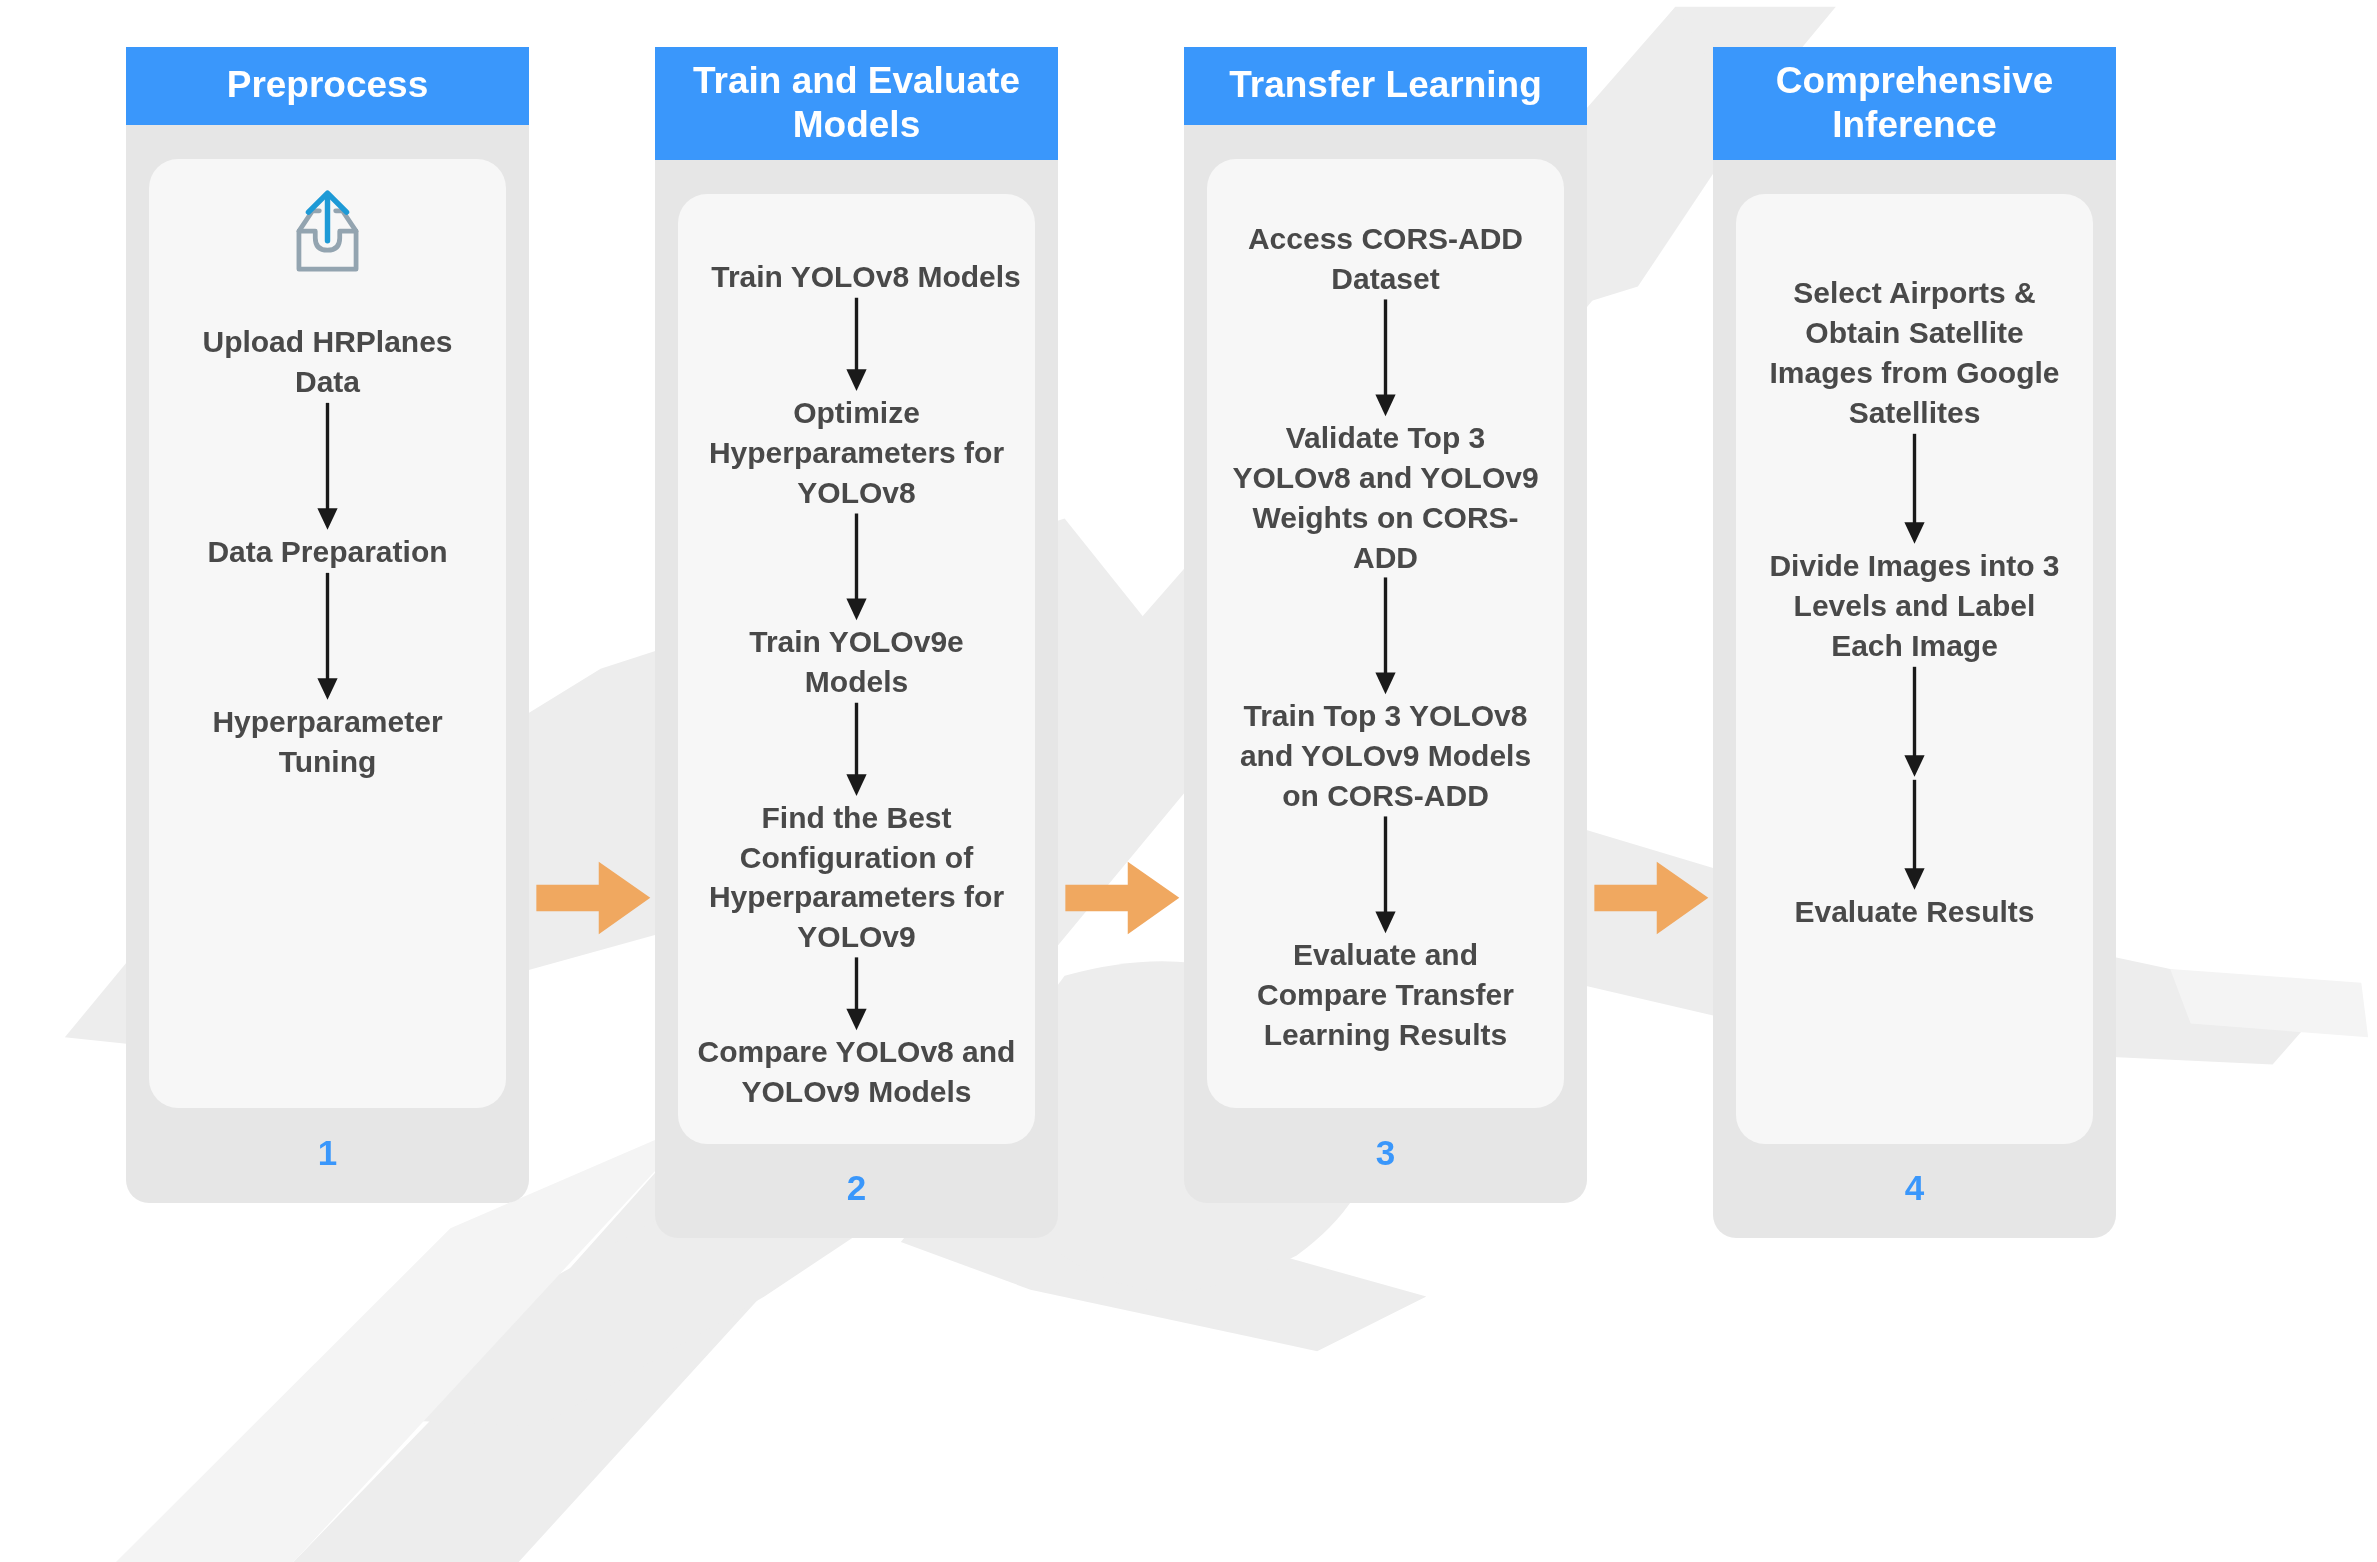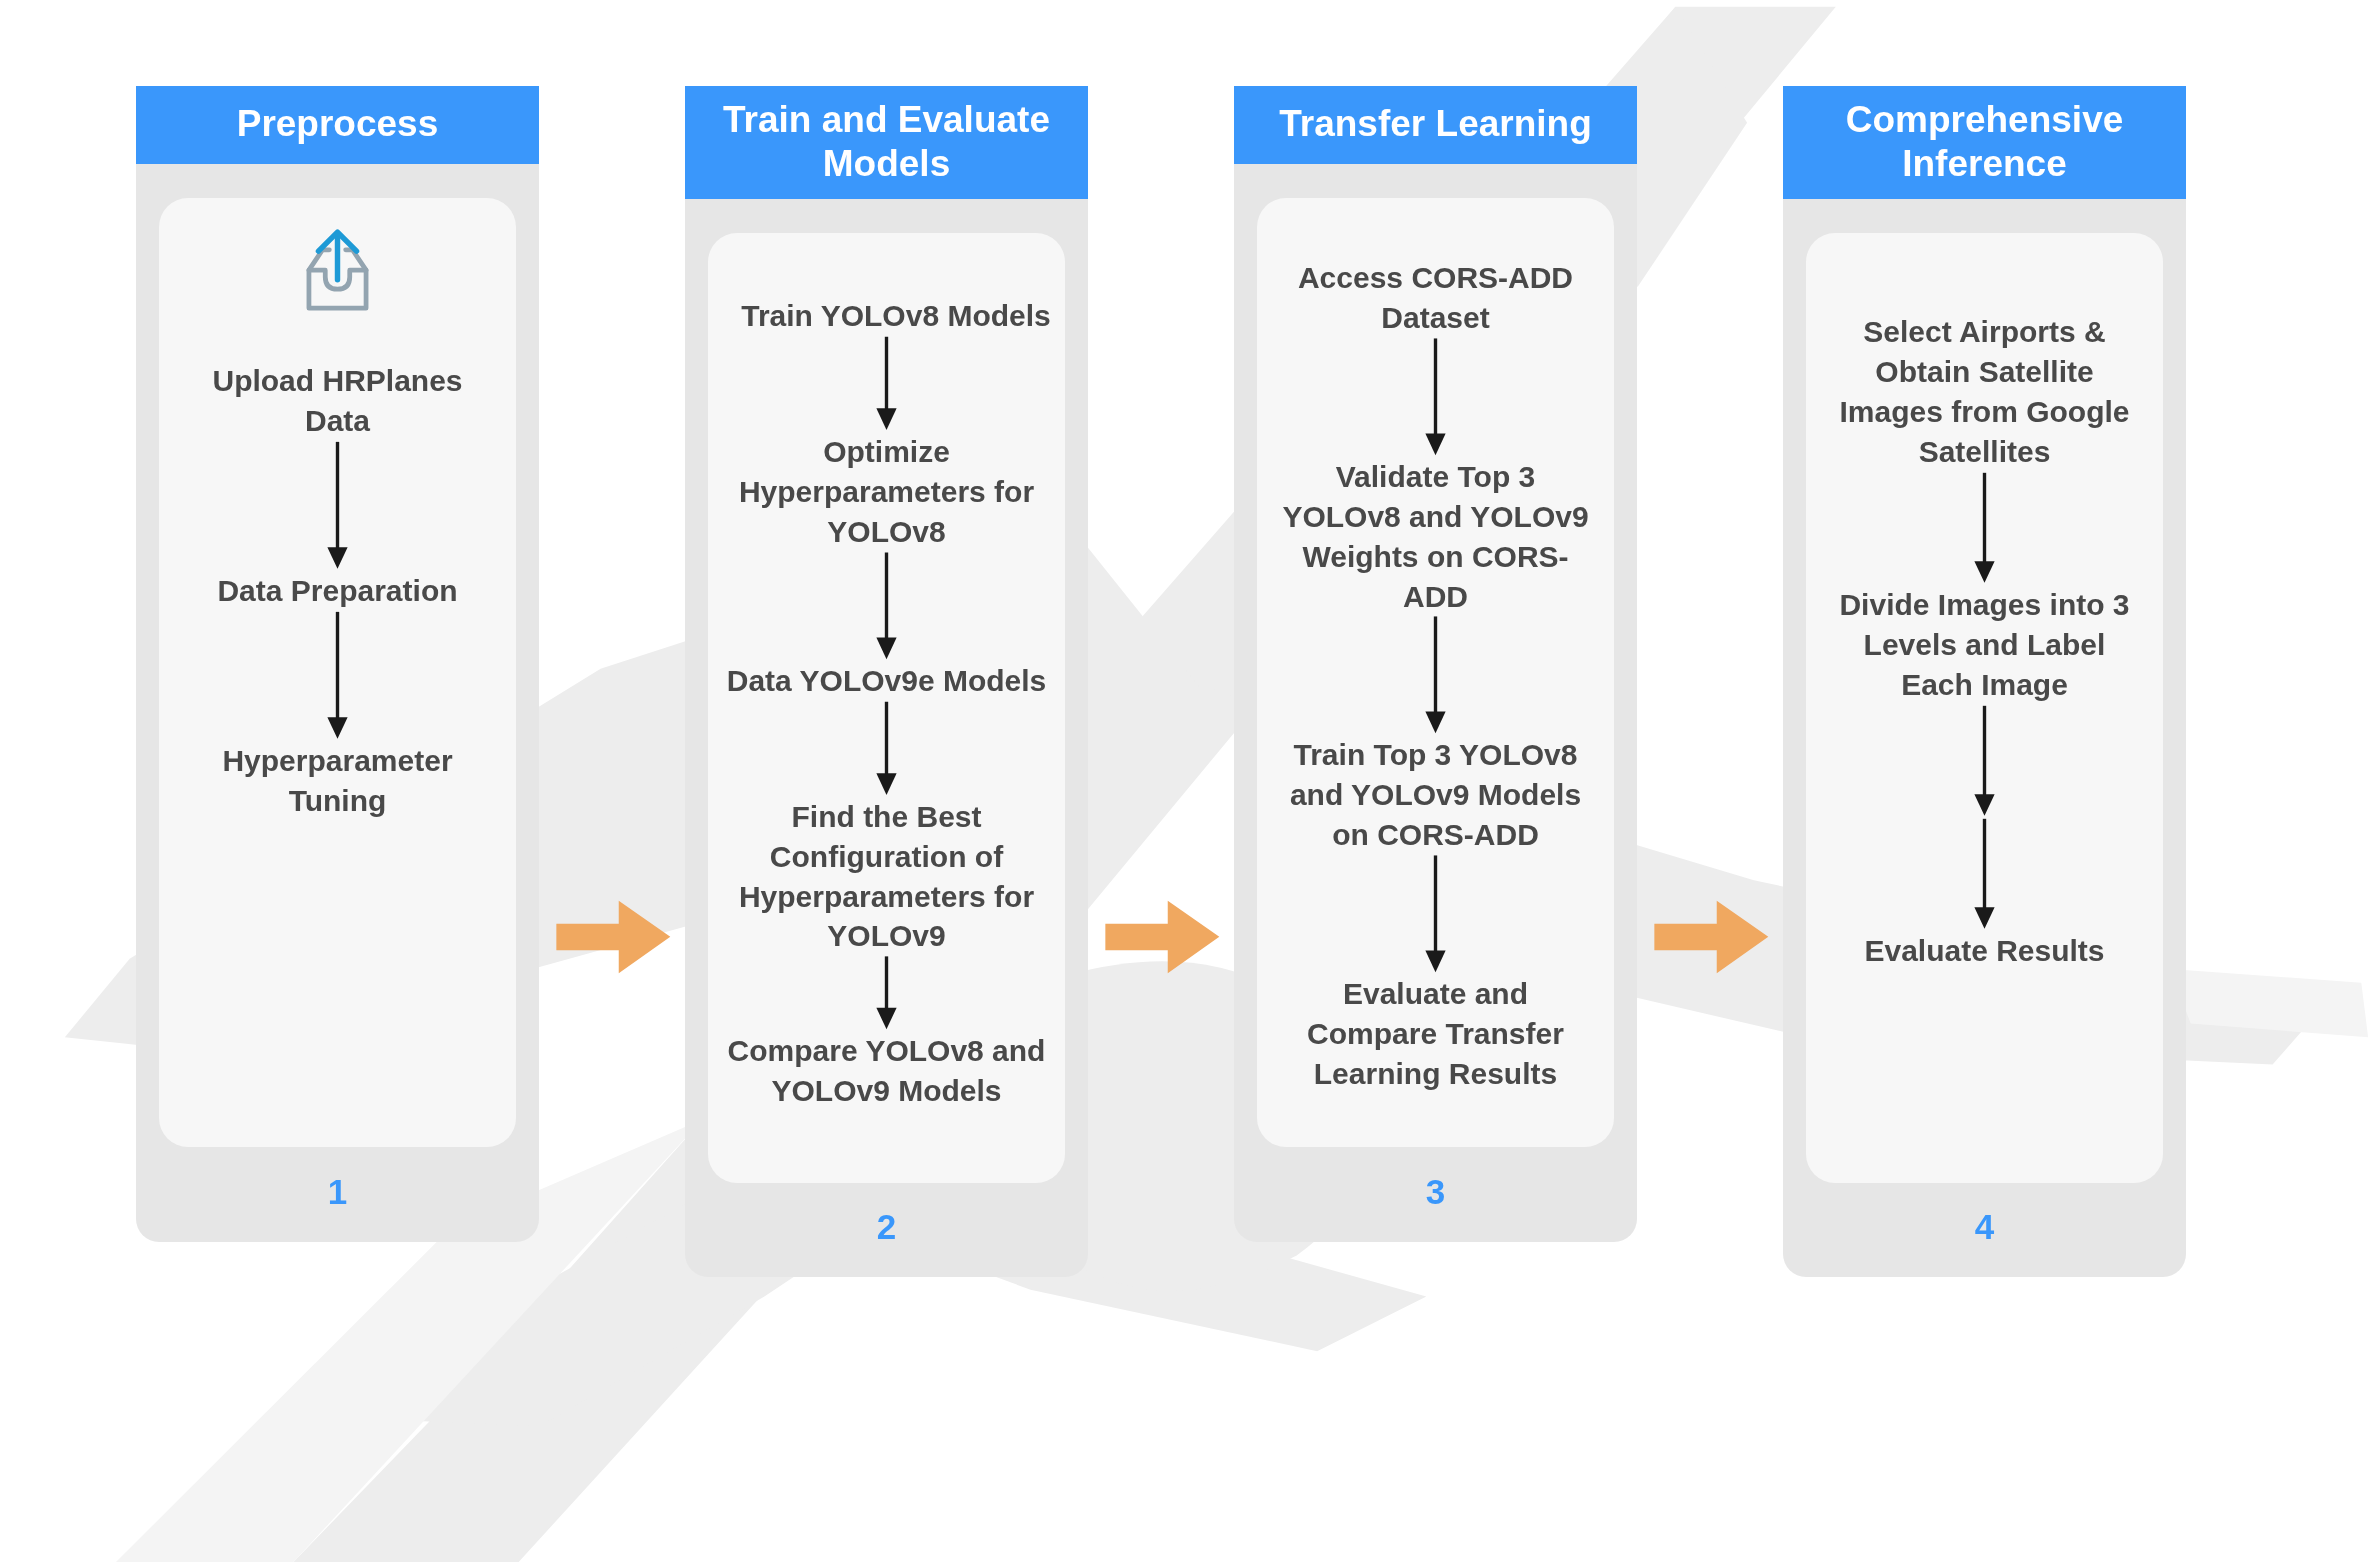--- a/index.html
+++ b/index.html
@@ -18,23 +18,22 @@
     z-index:0;pointer-events:none;
   }
 
   
   #flow{
     position:absolute;inset:0;
     z-index:2;
     display:flex;
     align-items:flex-start;
     justify-content:flex-start;
-    padding:86px 0 0 0;
+    padding:47px 0 0 0;
     box-sizing:border-box;
-    gap:10px;
   }
 
   .stage{
     position:relative;
     width:403px;
     flex:0 0 403px;
     display:flex;
     flex-direction:column;
     align-items:stretch;
   }
@@ -207,21 +206,21 @@
           <path d="M5 106 L20 138 L35 106 Z" fill="#1A1A1A"></path>
         </svg>
 
         <div class="step-text">Optimize Hyperparameters for YOLOv8</div>
 
         <svg class="v-arrow" width="27" height="109" viewBox="0 0 40 160">
           <line x1="20" y1="0" x2="20" y2="138" stroke="#1A1A1A" stroke-width="5"></line>
           <path d="M5 126 L20 158 L35 126 Z" fill="#1A1A1A"></path>
         </svg>
 
-        <div class="step-text">Data YOLOv9e Models</div>
+        <div class="step-text">Train YOLOv9e Models</div>
 
         <svg class="v-arrow" width="27" height="96" viewBox="0 0 40 140">
           <line x1="20" y1="0" x2="20" y2="118" stroke="#1A1A1A" stroke-width="5"></line>
           <path d="M5 106 L20 138 L35 106 Z" fill="#1A1A1A"></path>
         </svg>
 
         <div class="step-text">Find the Best Configuration of Hyperparameters for YOLOv9</div>
 
         <svg class="v-arrow" width="27" height="75" viewBox="0 0 40 110">
           <line x1="20" y1="0" x2="20" y2="88" stroke="#1A1A1A" stroke-width="5"></line>

